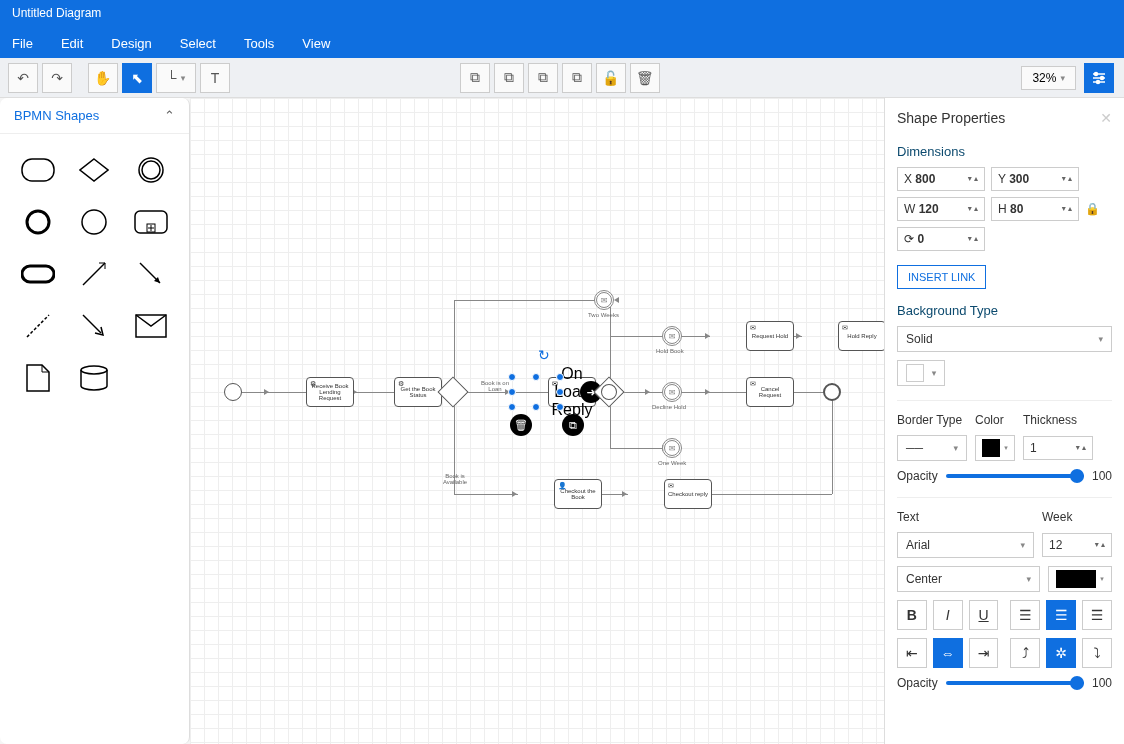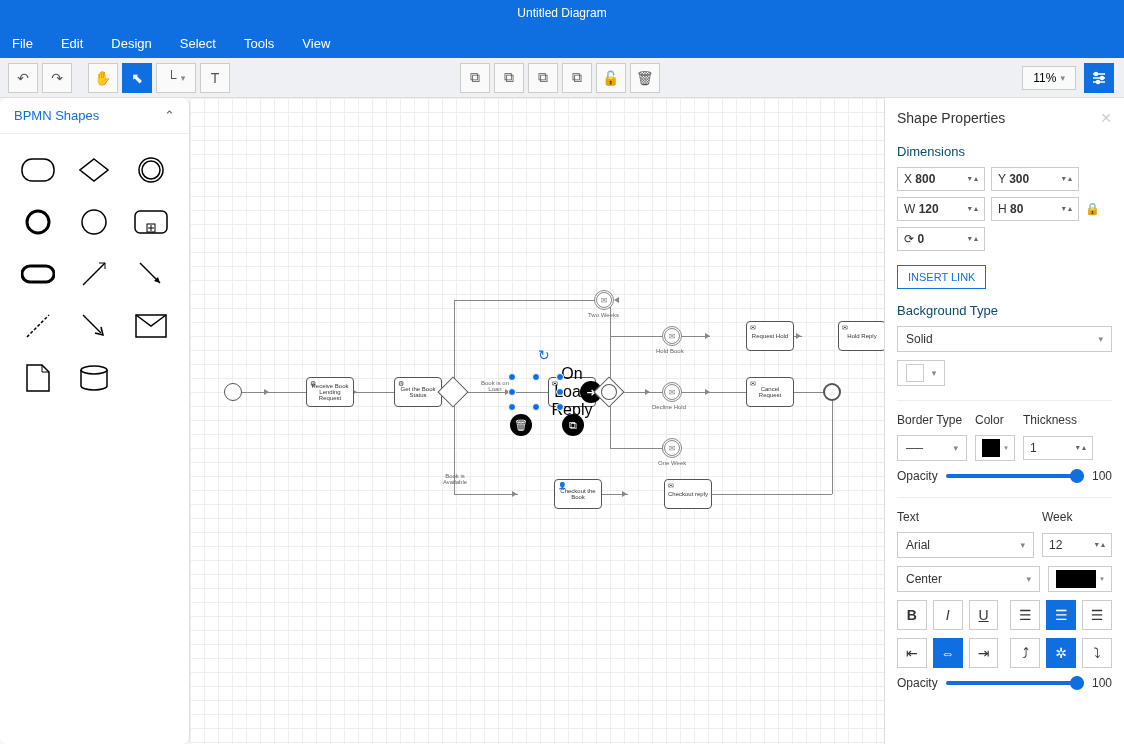--- a/index.html
+++ b/index.html
@@ -1,19 +1,19 @@
 <!DOCTYPE html>
 <html><head>
 <meta charset="utf-8">
 <style>
 * { box-sizing: border-box; margin: 0; padding: 0; font-family: Arial, sans-serif; }
 body { width: 1124px; height: 744px; overflow: hidden; background: #f5f5f5; position: relative; }
 
 
-.titlebar { background: #0f6fe0; color: #fff; height: 28px; padding: 6px 24px; font-size: 12px; text-align: center; }
+.titlebar { background: #0f6fe0; color: #fff; height: 28px; padding: 6px 12px; font-size: 12px; }
 .menubar { background: #0f6fe0; color: #fff; height: 30px; display: flex; align-items: center; padding: 0 12px; font-size: 13px; }
 .menubar div { margin-right: 28px; cursor: pointer; }
 
 
 .toolbar { background: #eef0f3; height: 40px; display: flex; align-items: center; padding: 0 8px; position: relative; border-bottom: 1px solid #ddd; }
 .tbtn { width: 30px; height: 30px; display: inline-flex; align-items: center; justify-content: center; border: 1px solid transparent; margin-right: 4px; cursor: pointer; color: #555; font-size: 14px; }
 .tbtn.boxed { border: 1px solid #ccc; background: #fafafa; }
 .tbtn.active { background: #0f6fe0; color: #fff; border-color: #0f6fe0; }
 .tgroup { display: flex; align-items: center; margin-right: 12px; }
 .center-tools { position: absolute; left: 50%; transform: translateX(-50%); display: flex; }
@@ -104,21 +104,21 @@
   <div class="center-tools">
     <div class="tbtn boxed">⧉</div>
     <div class="tbtn boxed">⧉</div>
     <div class="tbtn boxed">⧉</div>
     <div class="tbtn boxed">⧉</div>
     <div class="tbtn boxed">🔓</div>
     <div class="tbtn boxed">🗑</div>
   </div>
   <div class="right-tools">
     <div class="zoom">
-      <span>11%</span>
+      <span>32%</span>
       <span class="chev">▾</span>
     </div>
     <div class="settings-btn">
       <svg width="16" height="16" viewBox="0 0 16 16" fill="none" stroke="#fff" stroke-width="1.5">
           <line x1="2" y1="4" x2="14" y2="4"></line>
           <line x1="2" y1="8" x2="14" y2="8"></line>
           <line x1="2" y1="12" x2="14" y2="12"></line>
           <circle cx="5" cy="4" r="1.5" fill="#fff"></circle>
           <circle cx="11" cy="8" r="1.5" fill="#fff"></circle>
           <circle cx="7" cy="12" r="1.5" fill="#fff"></circle>

